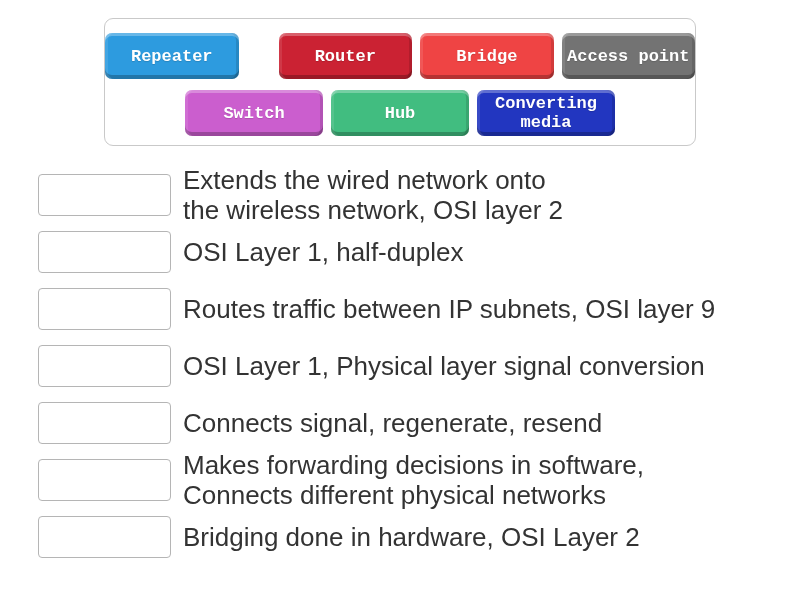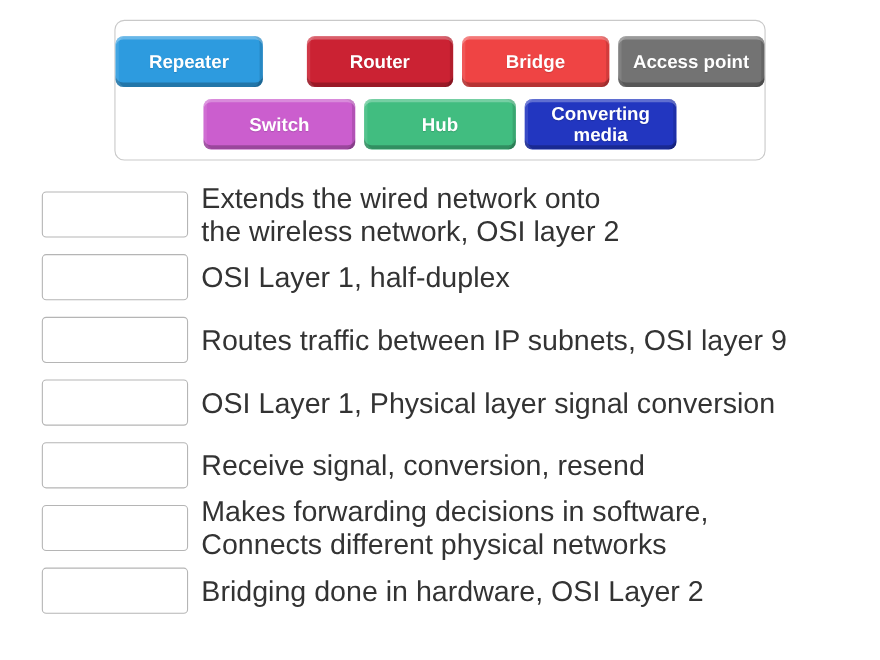--- a/index.html
+++ b/index.html
@@ -19,20 +19,21 @@
     border-radius: 9px;
     padding: 14px 0 9px 0;
     display: flex;
     flex-direction: column;
     gap: 11px;
   }
   .tile-row {
     display: flex;
     justify-content: center;
     gap: 8px;
+    font-family: Liberation Mono, monospace;
   }
   .tile {
     width: 138px;
     height: 46px;
     border-radius: 7px;
     color: #ffffff;
     font-size: 17px;
     font-weight: bold;
     line-height: 19px;
     text-align: center;
@@ -105,21 +106,21 @@
   <div class="match-row">
     <div class="slot"></div>
     <div class="desc">Routes traffic between IP subnets, OSI layer 9</div>
   </div>
   <div class="match-row">
     <div class="slot"></div>
     <div class="desc">OSI Layer 1, Physical layer signal conversion</div>
   </div>
   <div class="match-row">
     <div class="slot"></div>
-    <div class="desc">Receive signal, conversion, resend</div>
+    <div class="desc">Connects signal, regenerate, resend</div>
   </div>
   <div class="match-row">
     <div class="slot"></div>
     <div class="desc">Makes forwarding decisions in software,
 Connects different physical networks</div>
   </div>
   <div class="match-row">
     <div class="slot"></div>
     <div class="desc">Bridging done in hardware, OSI Layer 2</div>
   </div>

